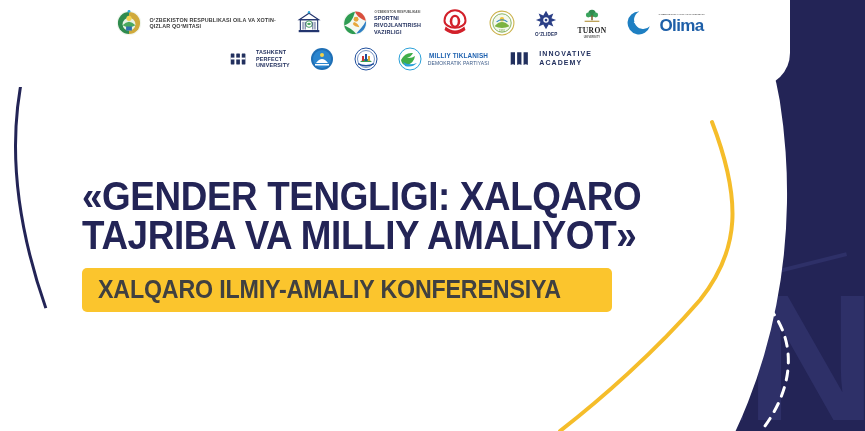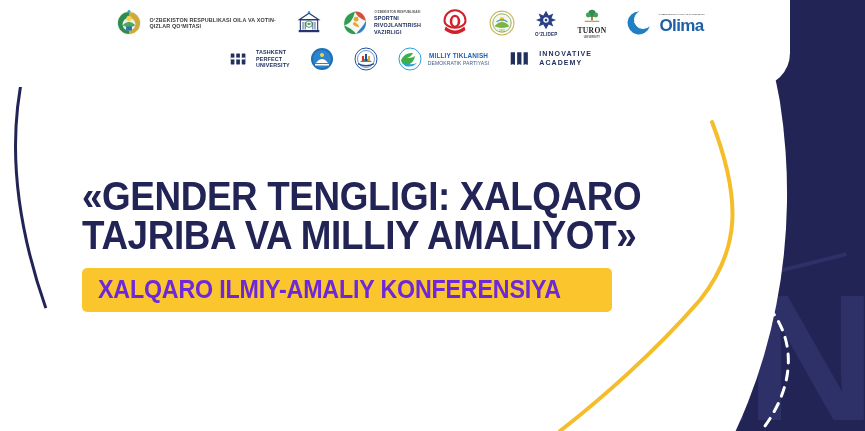--- a/index.html
+++ b/index.html
@@ -155,21 +155,21 @@
     transform:scaleX(0.92);
     transform-origin:left center;
     white-space:nowrap;
   }
   .subtitle-wrap{
     margin-top:13px;
   }
   .subtitle{
     display:inline-block;
     background:#fbc52d;
-    color:#6d28d9;
+    color:#404040;
     font-family:"Liberation Sans Narrow","Liberation Sans", sans-serif;
     font-size:25px;
     font-weight:bold;
     letter-spacing:-0.2px;
     padding:7px 16px 8px 16px;
     border-radius:5px;
     white-space:nowrap;
   }
   .subtitle span{
     display:inline-block;

